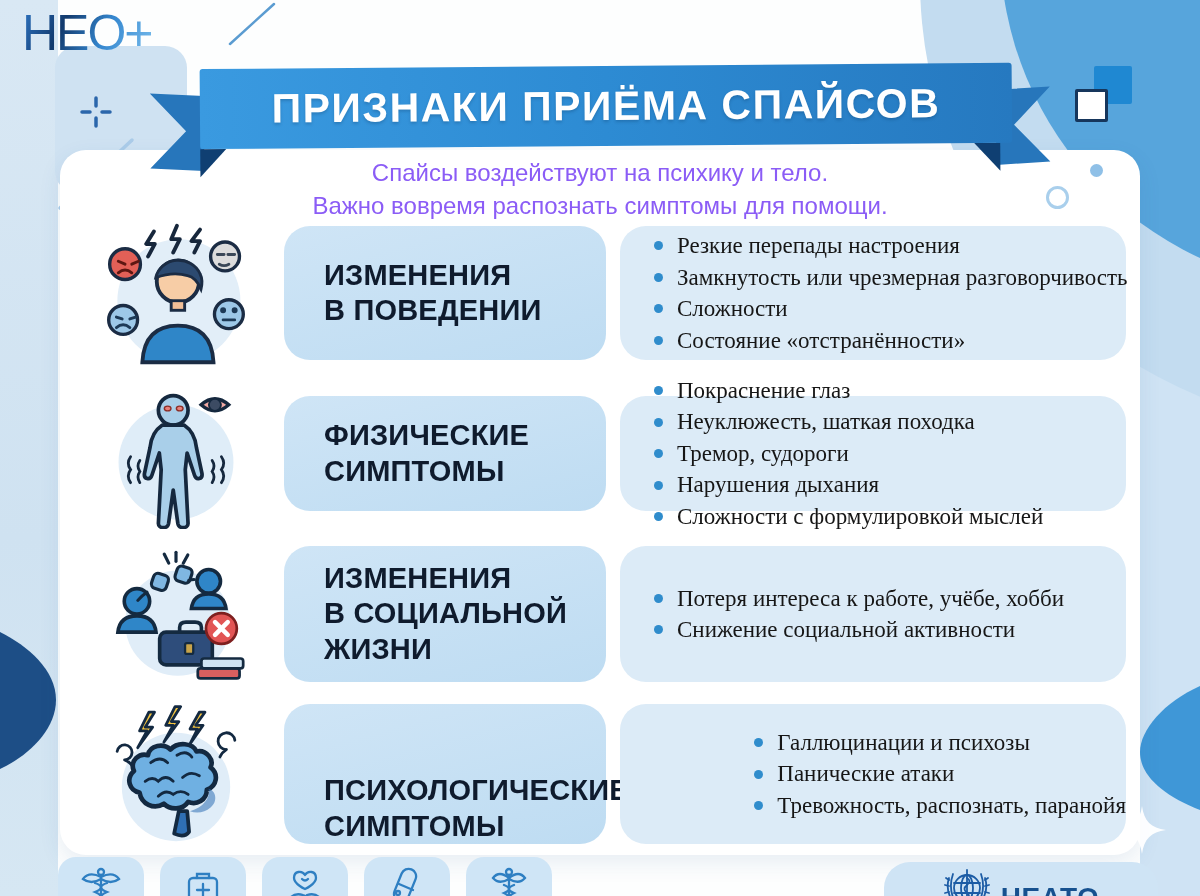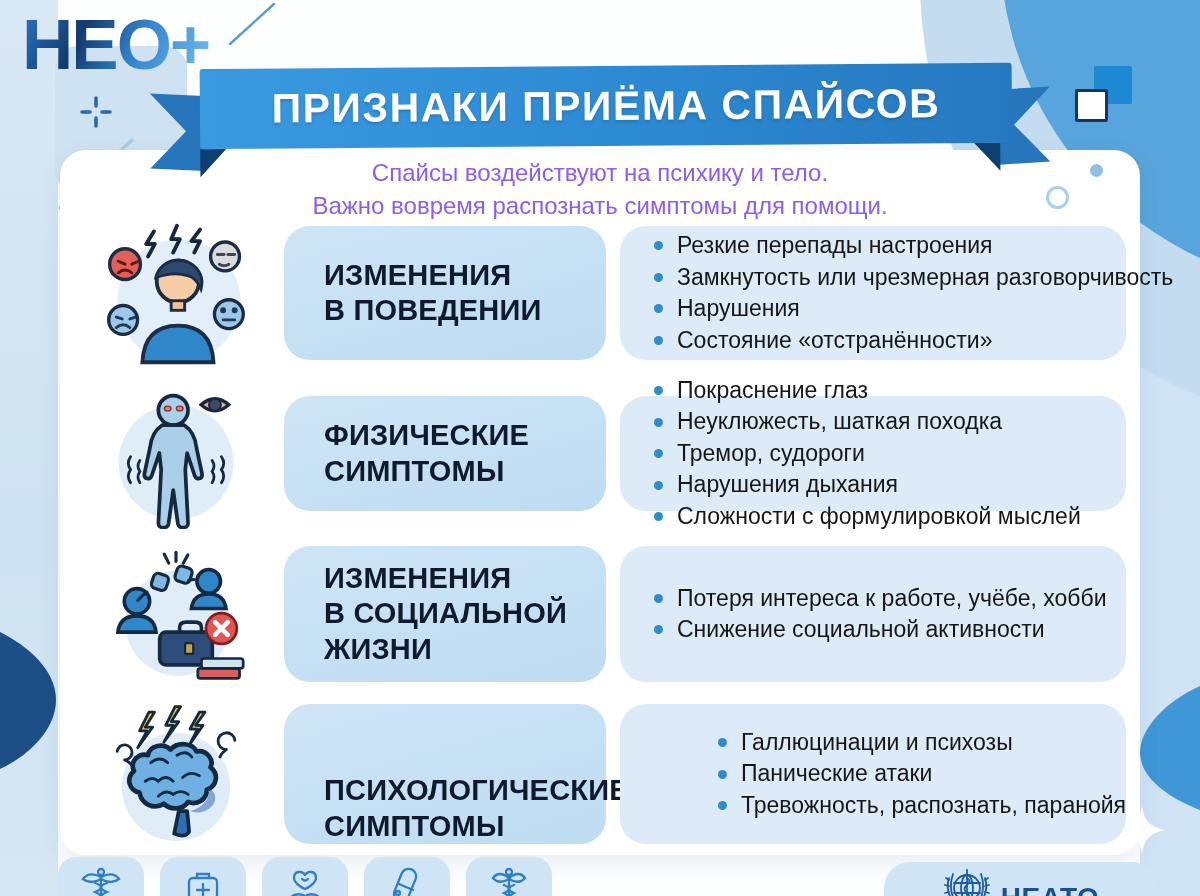--- a/index.html
+++ b/index.html
@@ -12,39 +12,39 @@
   .left-strip{position:absolute;left:0;top:0;width:58px;height:896px;
     background:linear-gradient(180deg,#d9e8f4 0%,#cfe2f1 60%,#d6e7f3 100%);}
   .right-strip{position:absolute;left:1140px;top:0;width:60px;height:896px;background:#cfe3f4;}
   .bg-circle-light{position:absolute;left:920px;top:-470px;width:900px;height:900px;border-radius:50%;background:#c3dcf0;}
   .bg-circle-mid{position:absolute;left:1000px;top:-400px;width:690px;height:690px;border-radius:50%;background:#57a5dc;}
   .pale-square{position:absolute;left:55px;top:46px;width:132px;height:147px;border-radius:22px;background:#cfe2f2;}
   .decor-svg{position:absolute;}
   .card{position:absolute;left:60px;top:150px;width:1080px;height:705px;background:#ffffff;
     border-radius:26px;box-shadow:0 8px 22px rgba(35,90,150,.10);}
   
-  .neo-logo{position:absolute;left:22px;top:4px;font-size:71px;font-weight:700;letter-spacing:-2px;
+  .neo-logo{position:absolute;left:22px;top:4px;font-size:50px;font-weight:400;letter-spacing:-2px;
     background:linear-gradient(115deg,#2a6db8 5%,#123a6d 32%,#3587cf 62%,#6db4e8 92%);
     -webkit-background-clip:text;background-clip:text;color:transparent;}
   
   .ribbon{position:absolute;left:134px;top:58px;width:932px;height:122px;transform:rotate(-0.45deg);}
   .ribbon-title{position:absolute;left:66px;top:8px;width:812px;height:80px;display:flex;align-items:center;justify-content:center;
     color:#ffffff;font-size:41px;font-weight:900;letter-spacing:1.5px;white-space:nowrap;
     text-shadow:0 2px 3px rgba(10,50,90,.25);}
   
   .intro{position:absolute;left:240px;top:156px;width:720px;text-align:center;color:#8b5cf6;
     font-size:24px;line-height:1.38;}
   
   .row-icon{position:absolute;left:86px;width:180px;display:flex;align-items:center;justify-content:center;}
   .head-box{position:absolute;left:284px;width:322px;border-radius:26px;
     background:linear-gradient(165deg,#cfe5f6 0%,#bedcf2 100%);
     display:flex;align-items:center;padding-left:40px;box-sizing:border-box;}
   .head-box h2{margin:0;font-size:29px;font-weight:900;color:#0f1b2d;line-height:1.22;white-space:pre-line;letter-spacing:.2px;}
   .list-box{position:absolute;left:620px;width:506px;border-radius:26px;background:#dcebf7;
-    display:flex;flex-direction:column;justify-content:center;box-sizing:border-box;padding:10px 0 10px 34px;}
+    display:flex;flex-direction:column;justify-content:center;box-sizing:border-box;padding:10px 0 10px 34px;font-family:Liberation Serif, serif;}
   .list-box ul{margin:0;padding:0;list-style:none;}
   .list-box li{display:flex;align-items:center;font-size:23px;color:#161616;line-height:1.37;white-space:nowrap;}
   .list-box li::before{content:'';flex:0 0 9px;height:9px;border-radius:50%;background:#2f8ccc;margin-right:14px;}
   
   .r1{top:226px;height:134px;} .i1{top:222px;height:142px;}
   .r2{top:396px;height:115px;} .i2{top:376px;height:154px;}
   .r3{top:546px;height:136px;} .i3{top:546px;height:136px;}
   .r4{top:704px;height:140px;align-items:flex-end;} .i4{top:700px;height:144px;}
   
   .sq-solid{position:absolute;left:1094px;top:66px;width:38px;height:38px;background:#1f88d2;border-radius:2px;}
@@ -163,21 +163,21 @@
     </svg>
   </div>
   <div class="head-box r1">
     <h2>ИЗМЕНЕНИЯ
 В ПОВЕДЕНИИ</h2>
   </div>
   <div class="list-box r1">
     <ul>
       <li>Резкие перепады настроения</li>
       <li>Замкнутость или чрезмерная разговорчивость</li>
-      <li>Нарушения</li>
+      <li>Сложности</li>
       <li>Состояние «отстранённости»</li>
     </ul>
   </div>
 
   <div class="row-icon i2">
     <svg width="158" height="152" viewBox="0 0 170 164">
       <circle cx="85" cy="92" r="62" fill="#dfedf8"></circle>
       <path d="M112,30 q15,-13 30,0 q-15,13 -30,0 z" fill="#f0a9a4" stroke="#15283e" stroke-width="3.5"></path>
       <circle cx="127" cy="30" r="6.5" fill="#3c4b63" stroke="#15283e" stroke-width="2"></circle>
       <circle cx="82" cy="36" r="16" fill="#a9cfe9" stroke="#15283e" stroke-width="4"></circle>

